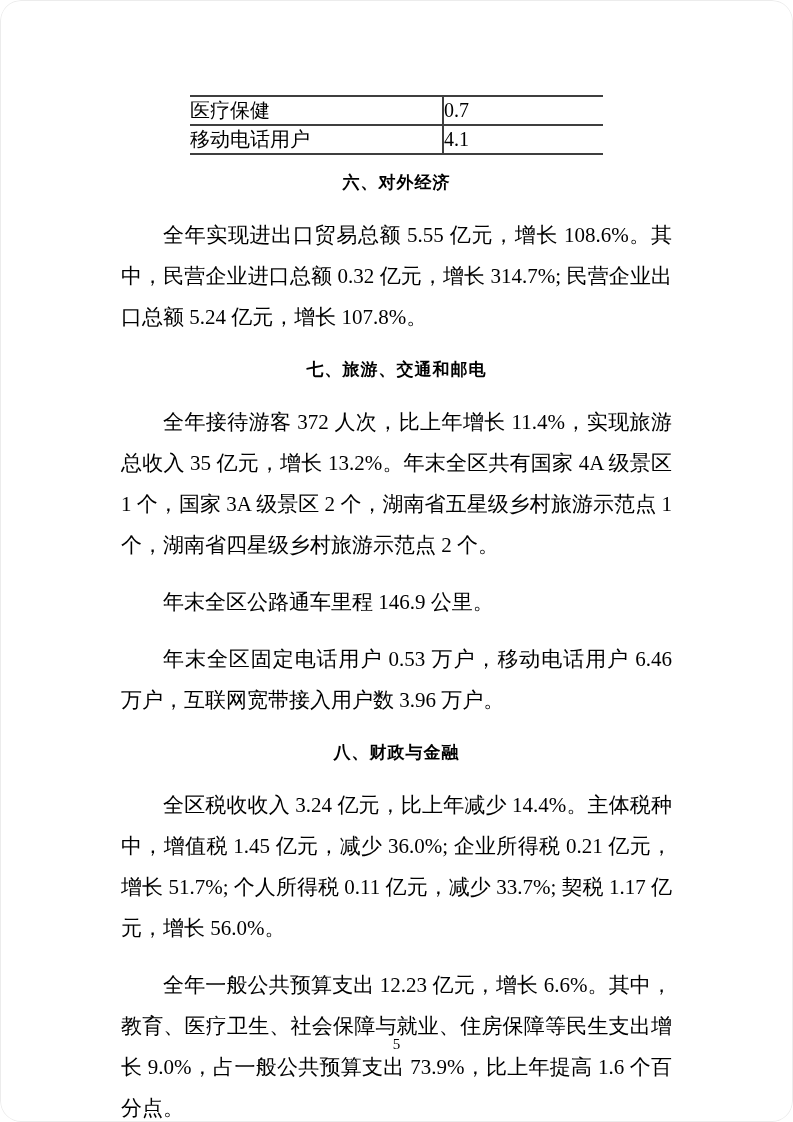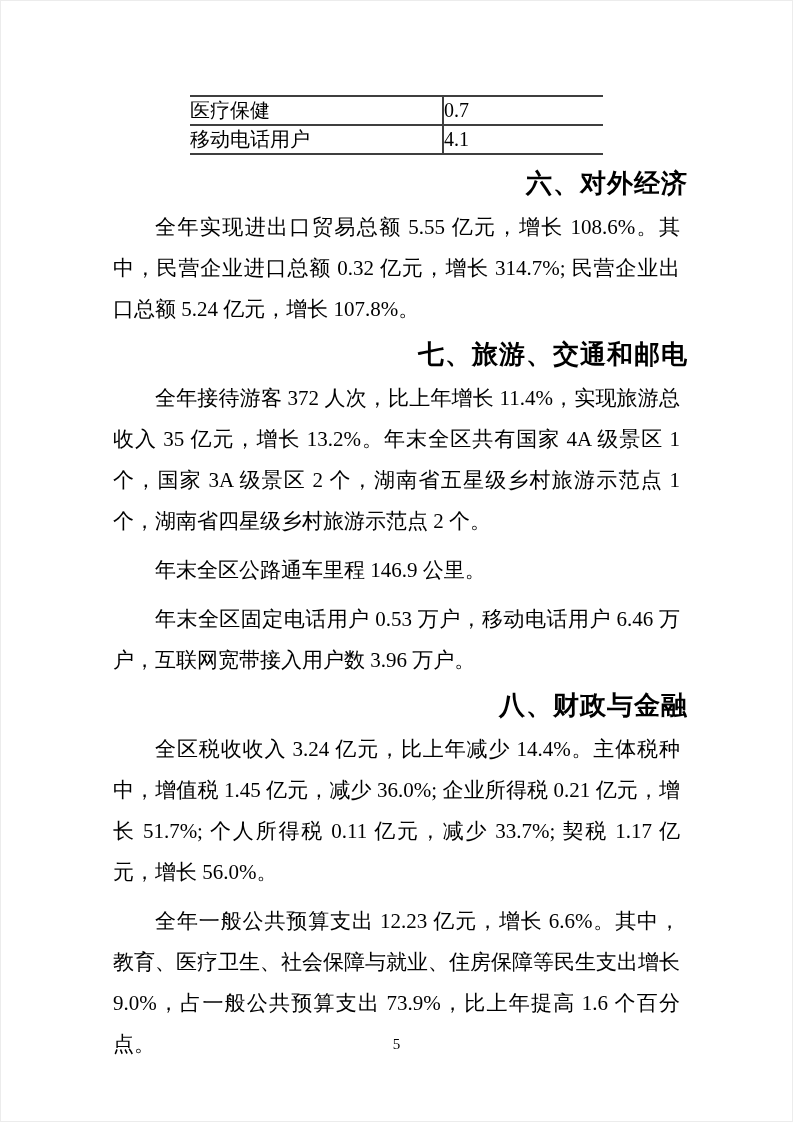--- a/index.html
+++ b/index.html
@@ -1,15 +1,15 @@
 <!DOCTYPE html>
 <html lang="zh"><head>
 <meta charset="utf-8">
 <style>
-  * { box-sizing: border-box; }
+  * { box-sizing: border-box; border-radius: 21px; }
   html, body { margin: 0; padding: 0; background: #ffffff; }
   .page {
     width: 793px; height: 1122px;
     background: #ffffff;
     position: relative;
     font-family: "Liberation Serif", "DejaVu Serif", serif;
     color: #000000;
     box-shadow: inset 0 0 0 1px #ececec;
     overflow: hidden;
   }
@@ -31,34 +31,34 @@
     padding: 0;
   }
   .cell-label { width: 253px; padding-left: 38px; }
   .cell-value {
     width: 160px;
     text-align: left;
     border-left: 2px solid #3f3f3f;
   }
   .sec-heading {
     font-family: "Liberation Sans", "DejaVu Sans", sans-serif;
-    font-size: 26px;
+    font-size: 17px;
     font-weight: 700;
-    text-align: right;
+    text-align: center;
     line-height: 32px;
     margin: 3px 0 0 0;
     letter-spacing: 1px;
   }
   .sec-heading.first { margin-top: 12px; }
   .para {
     font-size: 21px;
     line-height: 41px;
     text-align: justify;
     text-indent: 2em;
-    margin: 8px;
+    margin: 16px;
   }
   .page-number {
     position: absolute;
     top: 1036px; left: 0;
     width: 793px;
     text-align: center;
     font-size: 15px;
   }
 </style>
 </head>

